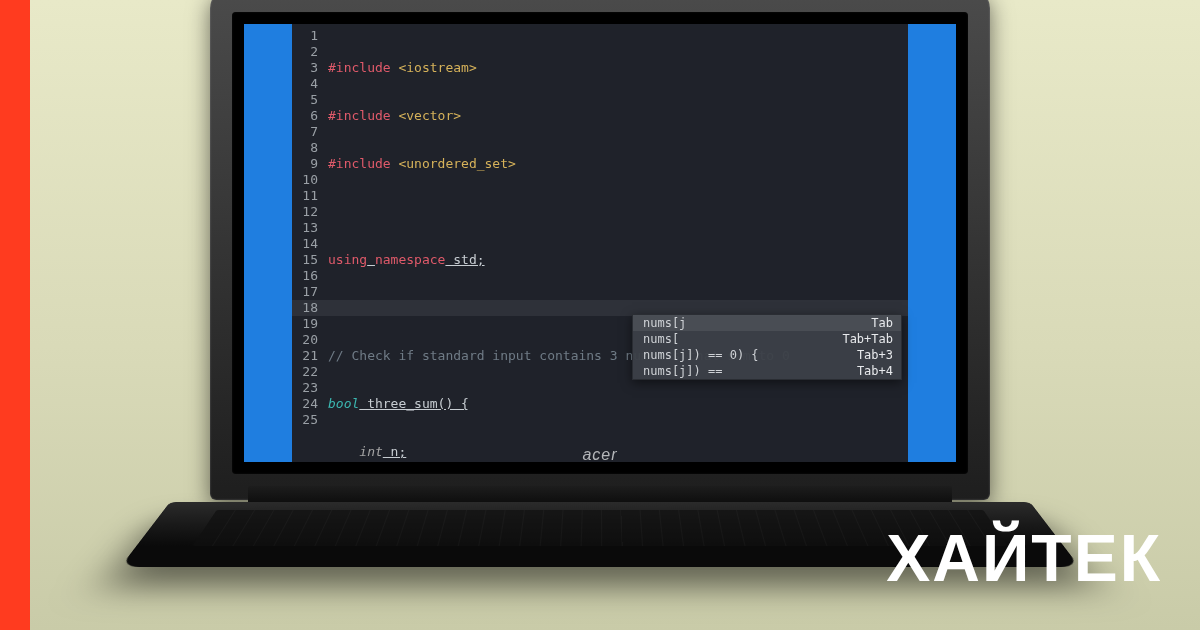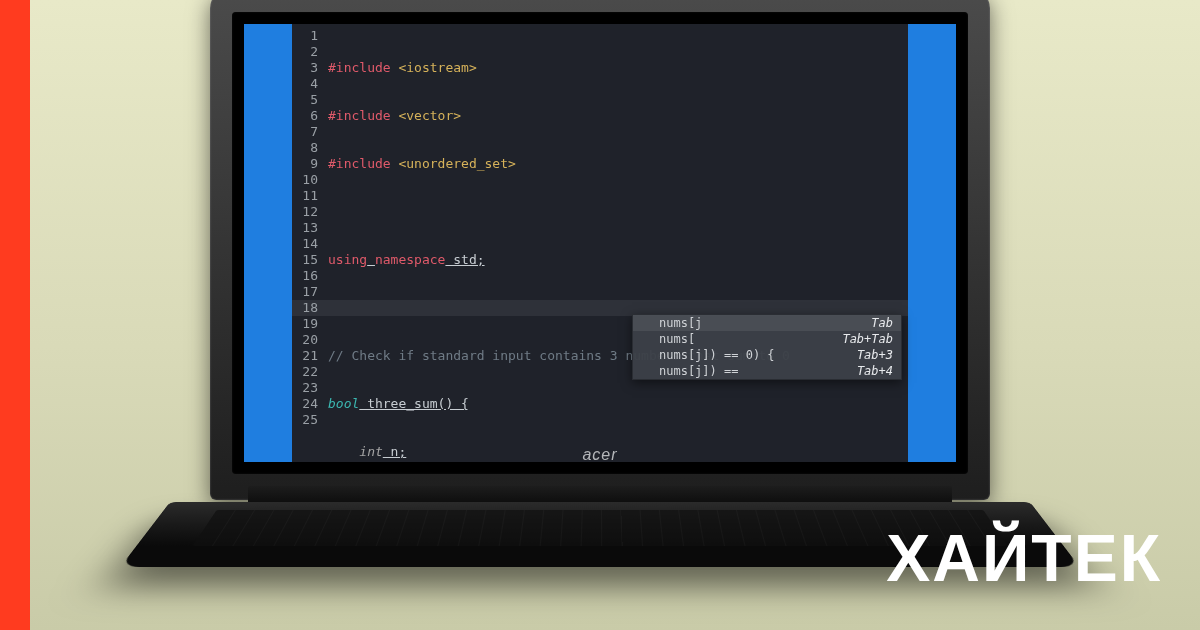--- a/index.html
+++ b/index.html
@@ -105,22 +105,22 @@
   }
   .completion .row {
     display: flex;
     justify-content: space-between;
     padding: 1px 8px 1px 10px;
     color: #cfd2d6;
     height: 16px;
     align-items: center;
   }
   .completion .row.sel { background: rgba(255,255,255,0.08); }
-  .completion .row .l { white-space: pre; margin-left: 16px; }
-  .completion .row .r { color: #e7e9ec; font-style: italic; white-space: pre; }
+  .completion .row .l { white-space: pre; }
+  .completion .row .r { color: #e7e9ec; white-space: pre; }
 
   .logo {
     position: absolute;
     left: 50%; transform: translateX(-50%);
     bottom: 10px;
     color: #b5b7ba;
     font-family: Arial, sans-serif;
     font-style: italic;
     font-size: 16px;
     letter-spacing: 1px;

